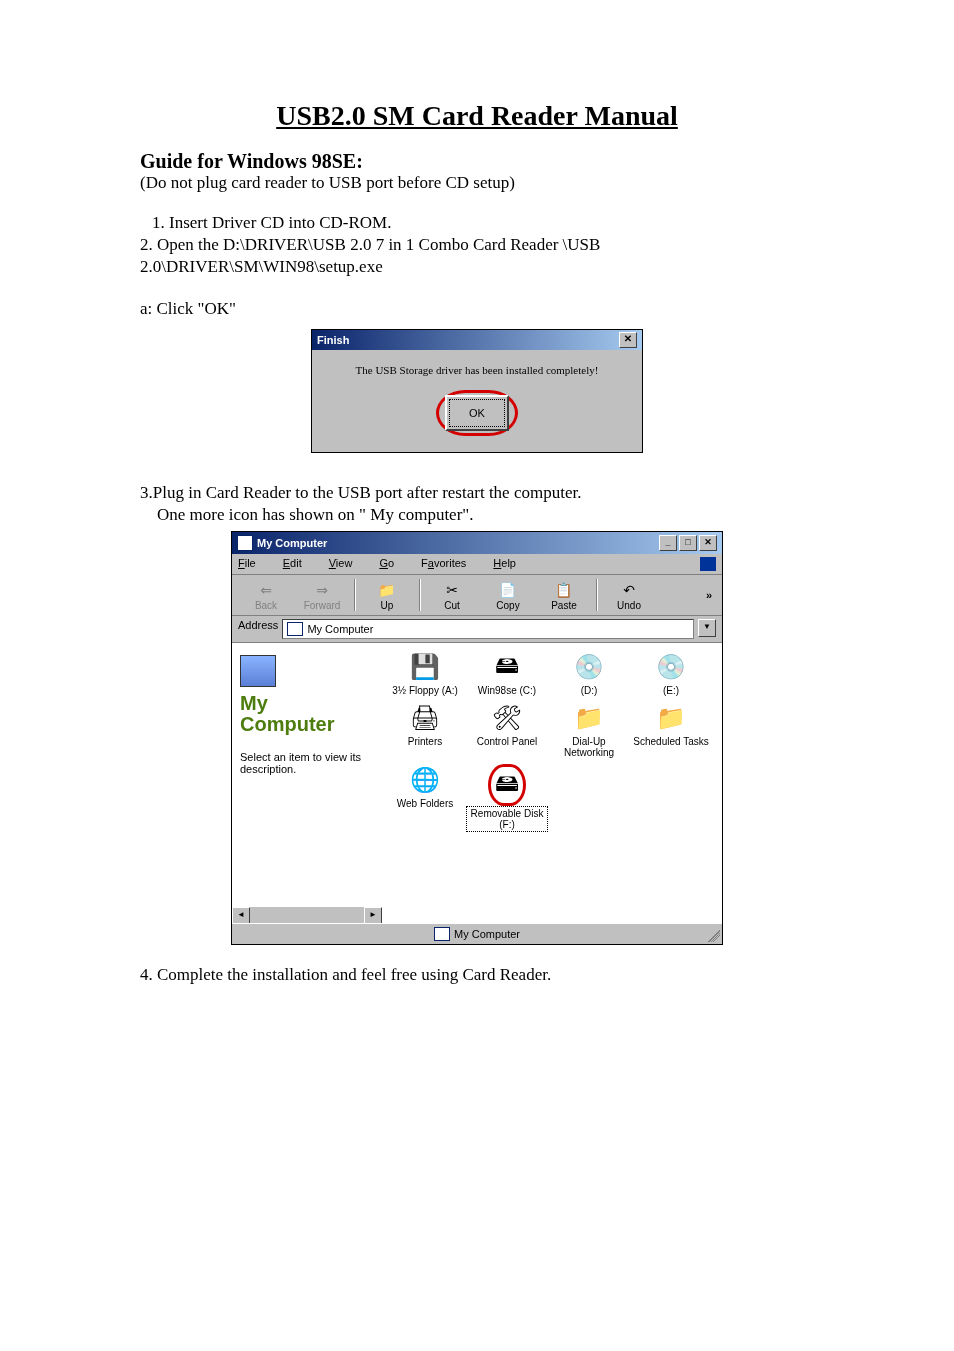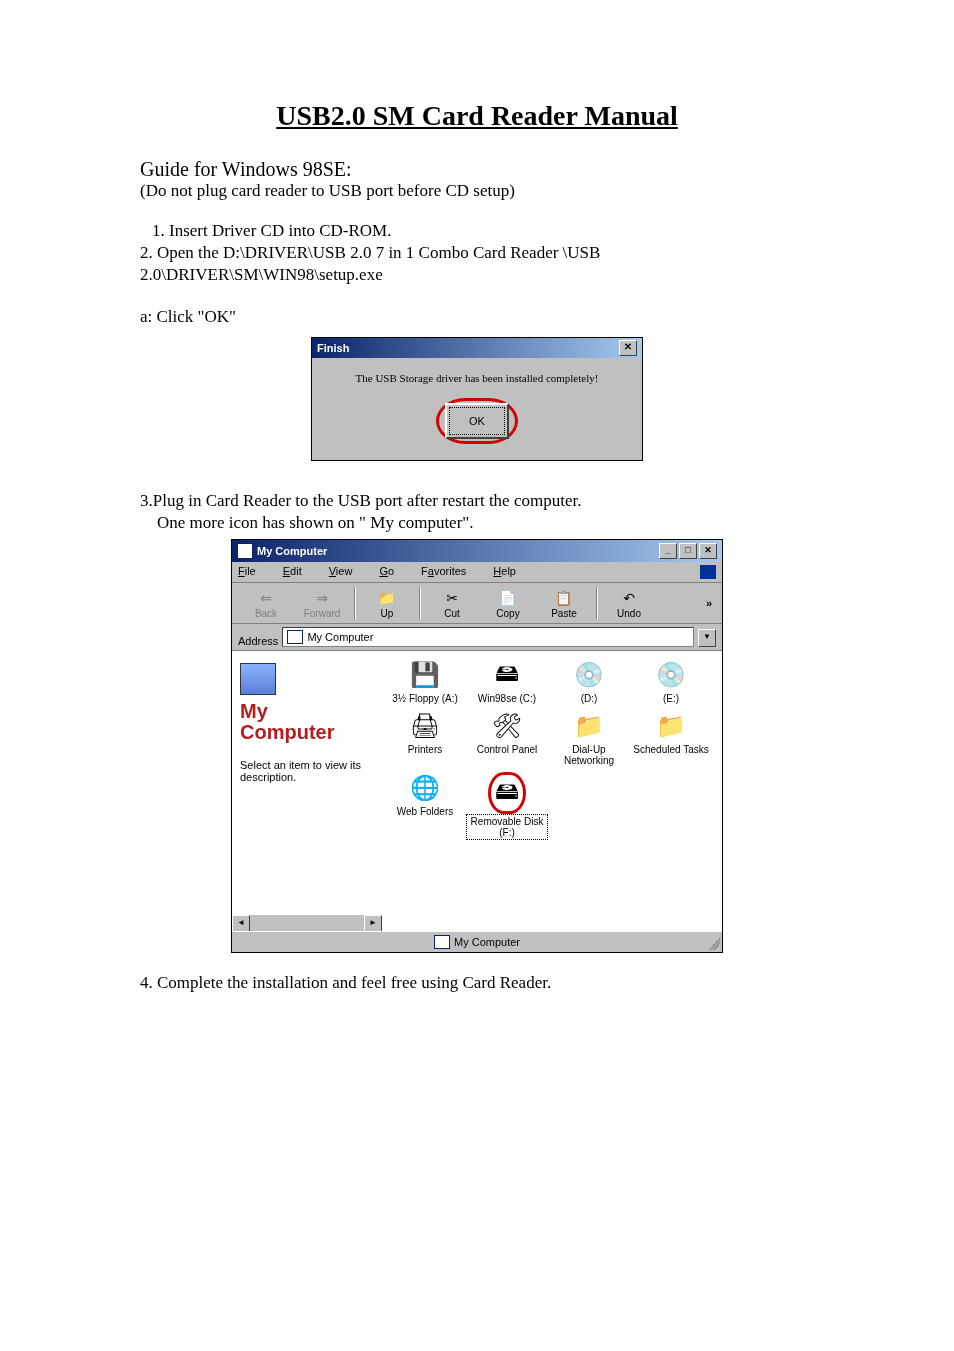--- a/index.html
+++ b/index.html
@@ -17,22 +17,22 @@
   }
   .doc-title {
     text-align: center;
     font-size: 28px;
     font-weight: bold;
     text-decoration: underline;
     margin-bottom: 4px;
   }
   .subtitle {
     font-size: 20px;
-    font-weight: normal;
-    margin-top: 26px;
+    font-weight: bold;
+    margin-top: 18px;
   }
   .note {
     font-size: 17px;
     margin-bottom: 20px;
   }
   .step {
     font-size: 17px;
     margin: 2px 0;
   }
   .indent1 { padding-left: 12px; }
@@ -182,21 +182,21 @@
     padding: 0 4px;
   }
   .sep {
     width:1px; height:32px; background:#808080; margin:0 4px;
     box-shadow: 1px 0 0 #fff;
   }
 
   .mc-address {
     background:#c0c0c0;
     display:flex;
-    align-items:flex-end;
+    align-items:flex-start;
     padding: 3px 6px;
     gap:4px;
     border-bottom:1px solid #808080;
   }
   .addr-field {
     flex:1;
     background:#fff;
     border:1px solid #808080;
     border-top-color:#404040; border-left-color:#404040;
     height:18px;
@@ -231,21 +231,21 @@
   .side-icon {
     width:34px; height:30px;
     background: linear-gradient(#8ab4ff,#5a7fd6);
     border:1px solid #333;
     margin-bottom:6px;
   }
   .side-title {
     font-family: Verdana, Arial, sans-serif;
     font-size: 20px;
     font-weight: bold;
-    color:#b91c1c;
+    color:#4d7c0f;
     line-height:1.05;
   }
   .side-desc {
     font-size:11px;
     color:#000;
     margin-top:16px;
   }
   .mc-side-scroll {
     position:absolute;
     bottom:0; left:0; right:0;

